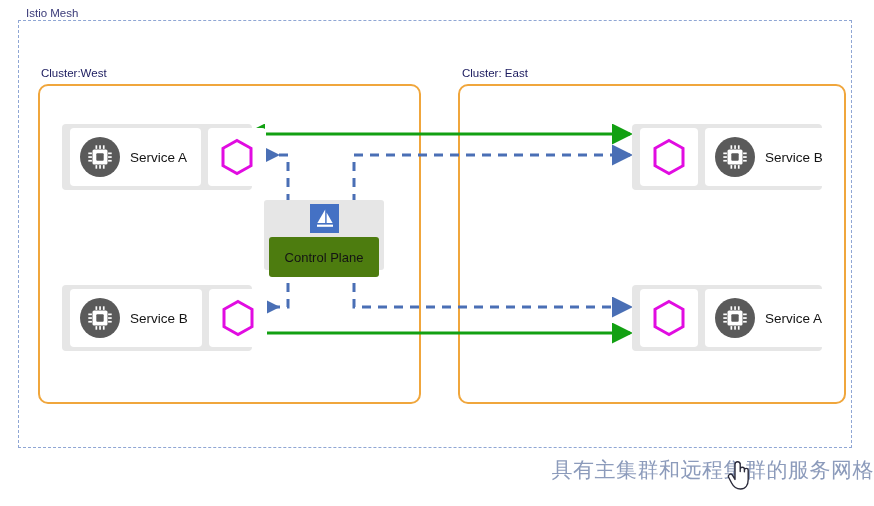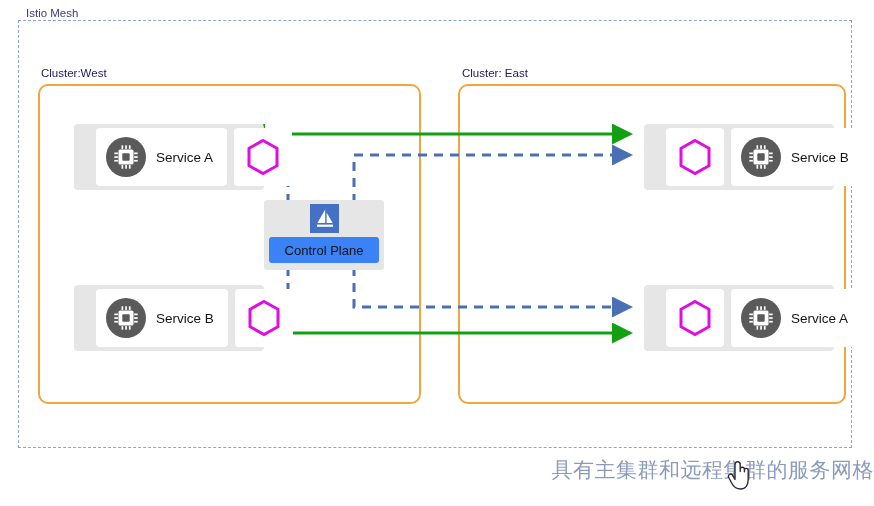--- a/index.html
+++ b/index.html
@@ -68,25 +68,24 @@
   .label-west { left: 38px;  top: 66px; }
   .label-east { left: 459px; top: 66px; }
 
   
   .svc-group {
     position: absolute;
     background: #e6e6e6;
     border-radius: 4px;
     display: flex;
     align-items: center;
-    padding: 22px;
+    padding: 8px;
     box-sizing: border-box;
     gap: 7px;
     z-index: 4;
-    margin-left: 12px;
   }
   .svc-card {
     background: #ffffff;
     border-radius: 4px;
     height: 58px;
     display: flex;
     align-items: center;
     box-sizing: border-box;
   }
   .svc-card.app {
@@ -134,22 +133,22 @@
     background: #4471c4;
     display: flex;
     align-items: center;
     justify-content: center;
   }
   .cp-name {
     position: absolute;
     left: 5px;
     top: 37px;
     width: 110px;
-    height: 26px;
-    background: #3b82f6;
+    height: 40px;
+    background: #4d7c0f;
     border-radius: 3px;
     display: flex;
     align-items: center;
     justify-content: center;
     font-size: 13px;
     color: #141414;
     white-space: nowrap;
   }
 
   

